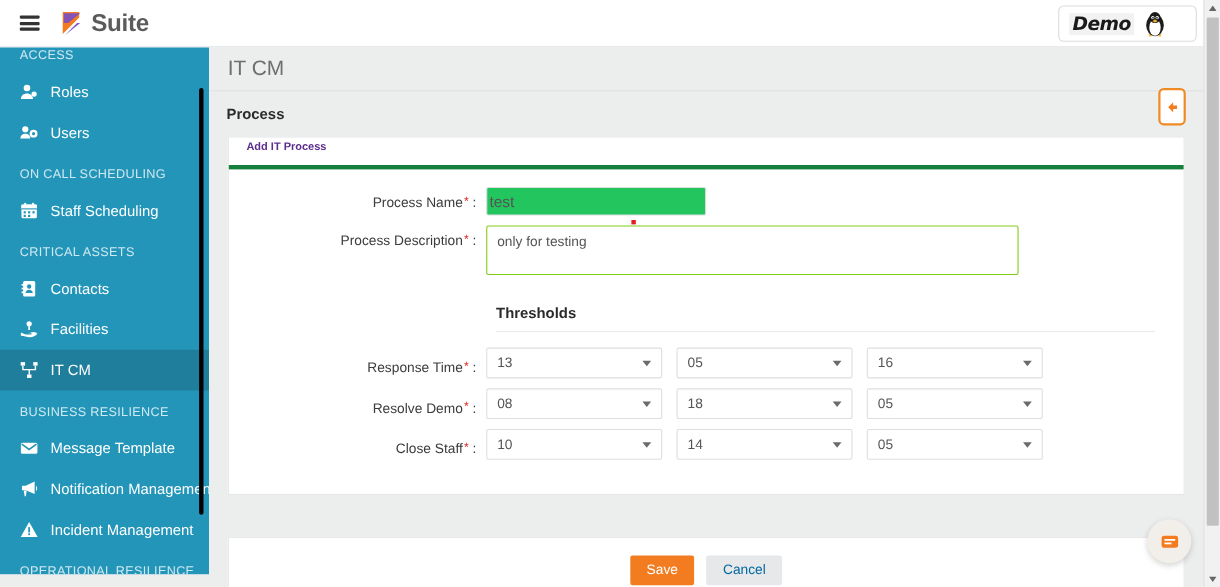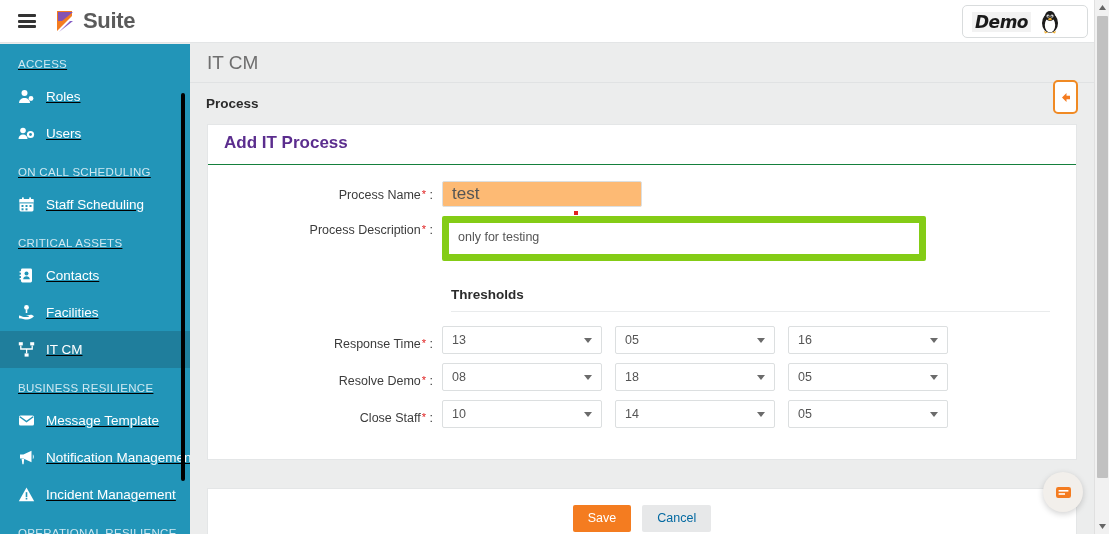--- a/index.html
+++ b/index.html
@@ -43,26 +43,25 @@
   .user-name {
     font-family:"DejaVu Sans", sans-serif;
     font-size:17px; font-weight:700; font-style:italic;
     color:#1a1a1a; letter-spacing:-0.5px;
     background:#f2f2f2; padding:0 3px;
   }
   .avatar { width:22px; height:24px; display:block; }
 
   
   .sidebar {
-    position:absolute; left:0; top:44px;
+    position:absolute; left:0; top:31px;
     width:190px; height:491px;
     background:#2295b8;
     overflow:hidden;
     z-index:20;
-    text-decoration:underline;
   }
   .side-section {
     color:#cfe8f1; font-size:11.5px; letter-spacing:0.3px;
     padding:14px 0 8px 18px;
     text-transform:uppercase;
     white-space:nowrap;
   }
   .side-item {
     display:flex; align-items:center; gap:11px;
     height:37px; padding-left:18px;
@@ -102,49 +101,49 @@
     display:flex; align-items:center; justify-content:center;
     cursor:pointer;
   }
   .back-btn svg { display:block; }
 
   .panel {
     margin:0 17px; background:#ffffff;
     border:1px solid #e4e6e7;
   }
   .panel-head {
-    padding:8px 16px 11px 16px;
-    color:#5b2d8e; font-size:17px; font-weight:bold;
-    border-bottom:1px solid #15803d;
+    padding:3px 16px 11px 16px;
+    color:#5b2d8e; font-size:10px; font-weight:bold;
+    border-bottom:4px solid #15803d;
   }
   .panel-body { padding:16px 16px 22px 16px; }
 
   .form-row { display:flex; align-items:flex-start; margin-bottom:9px; }
   .form-label {
     width:218px; flex:0 0 218px; text-align:right;
     padding-right:9px; padding-top:7px;
     font-size:12.5px; color:#3c3c3c; white-space:nowrap;
   }
   .req { color:#e02020; font-size:11px; vertical-align:top; margin-left:1px; }
 
   .form-field { flex:1 1 auto; position:relative; }
   .txt {
     width:200px; height:26px;
     border:1px solid #dcdfe0; border-radius:2px;
-    padding:0 9px; font-size:17px; color:#555;
+    padding:0 2px; font-size:14px; color:#555;
     font-family:"Liberation Sans", sans-serif;
-    background:#fdba74; outline:none;
+    background:#22c55e; outline:none;
   }
   .field-dot {
     position:absolute; left:132px; top:30px;
     width:4px; height:4px; background:#e02020;
   }
   .ta {
     width:484px; height:45px;
-    border:7px solid #84cc16; border-radius:2px;
+    border:1px solid #84cc16; border-radius:2px;
     padding:7px 9px; font-size:12.5px; color:#555;
     font-family:"Liberation Sans", sans-serif;
     resize:none; outline:none; background:#fff;
     overflow:hidden;
   }
 
   .thresholds-wrap { margin-top:22px; }
   .thresholds-title {
     margin-left:218px; padding-left:9px;
     font-size:13.5px; color:#2b2b2b; font-weight:bold;

